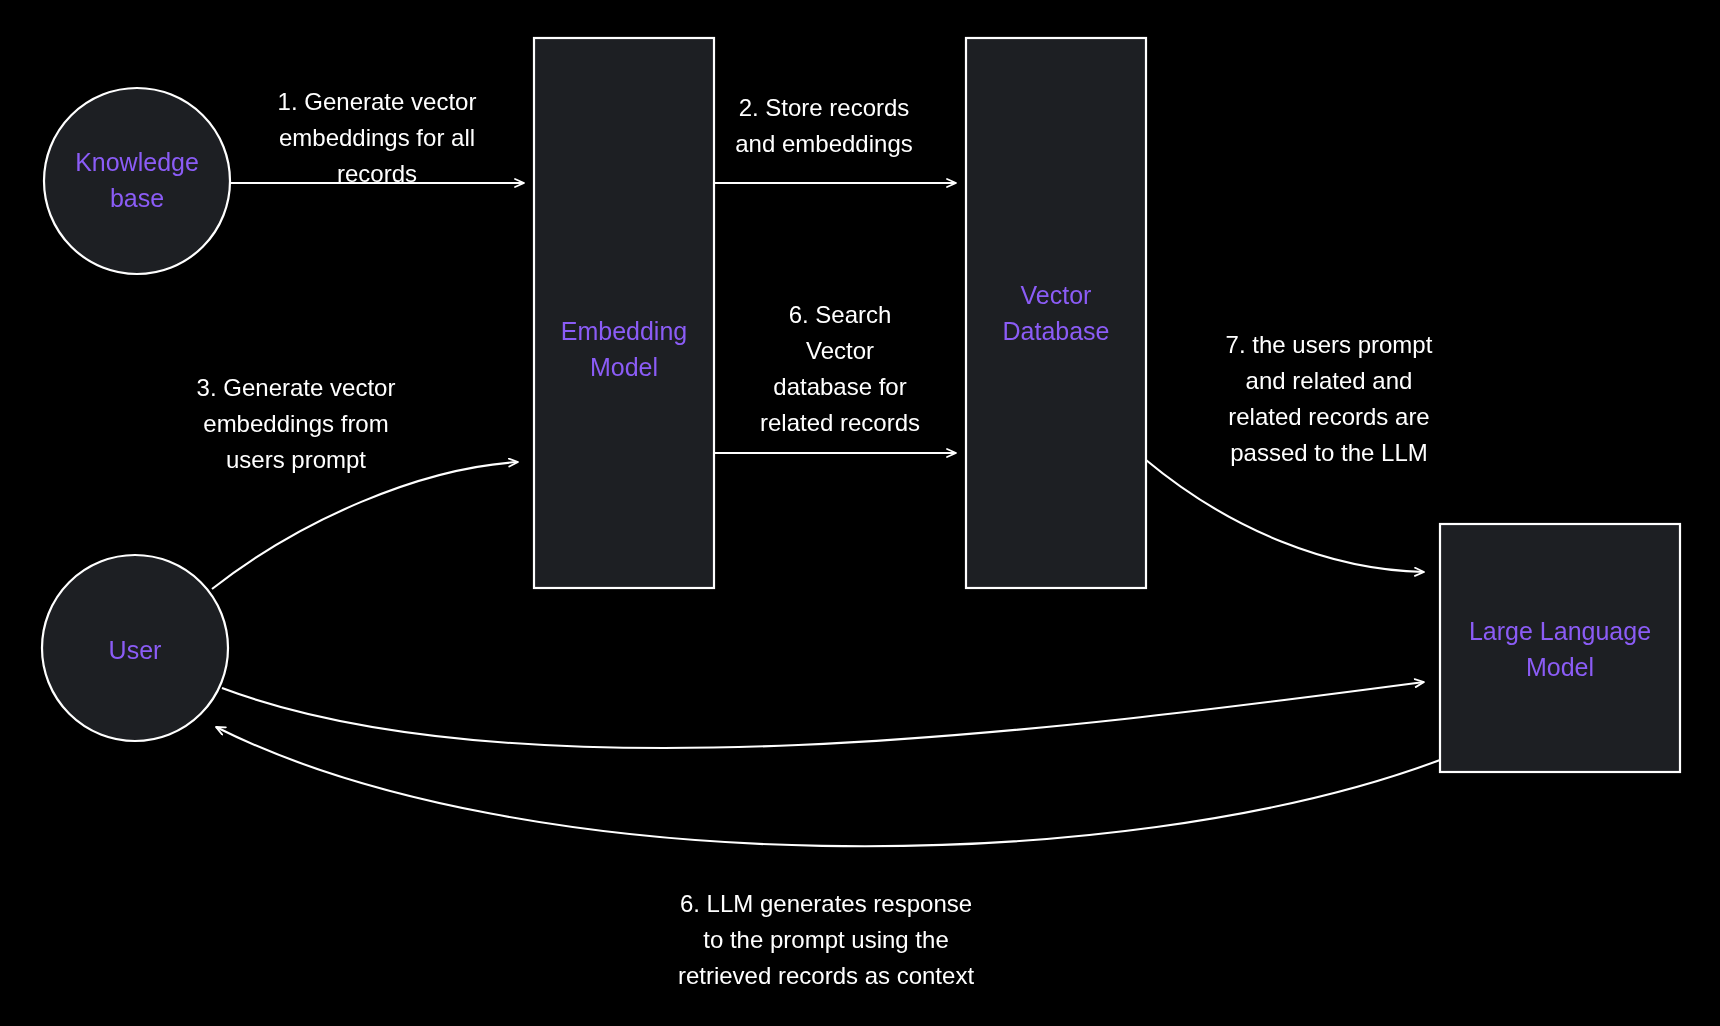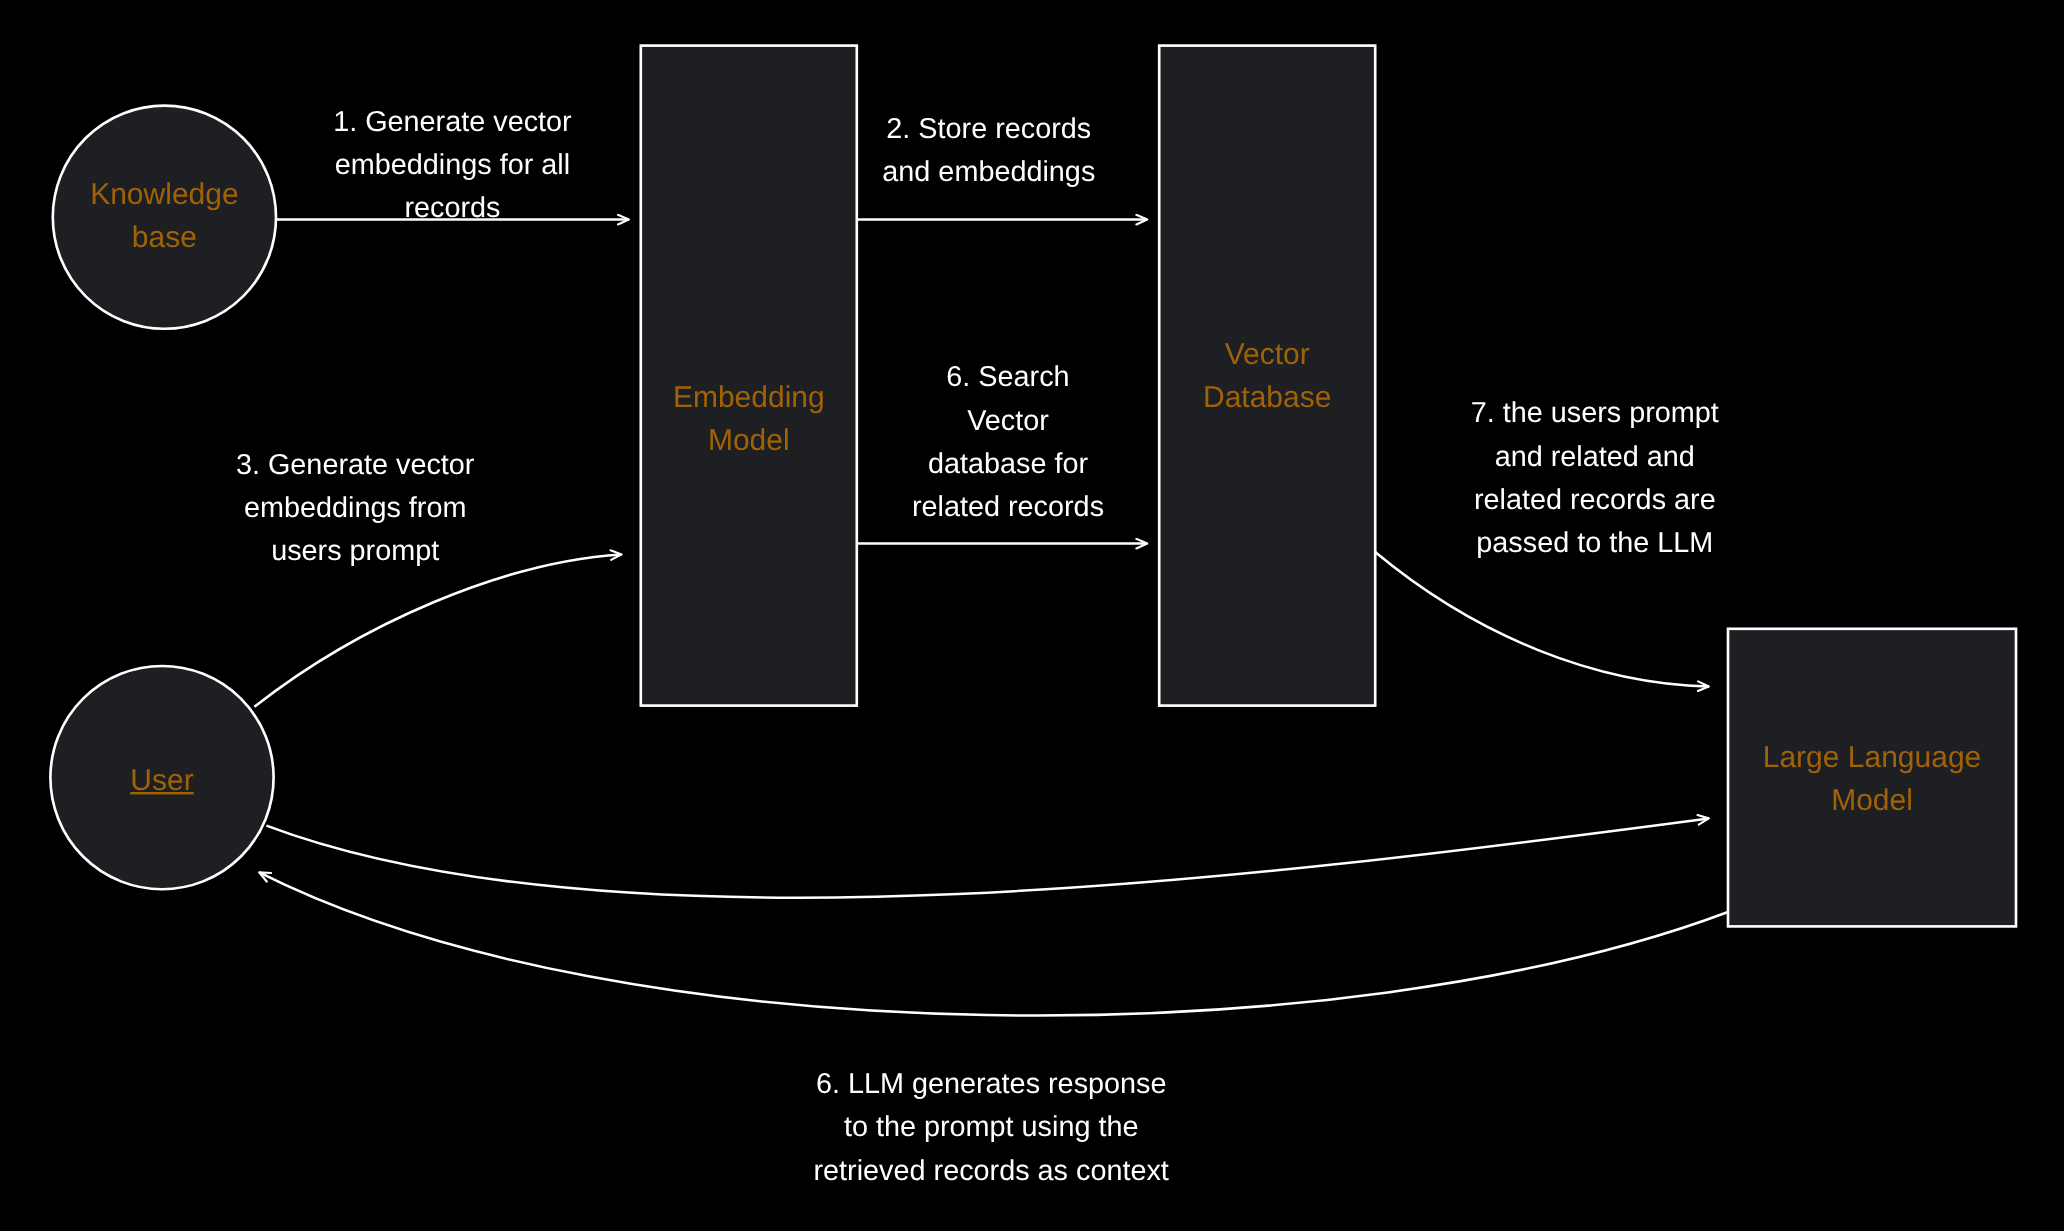--- a/index.html
+++ b/index.html
@@ -18,21 +18,21 @@
   }
   svg.layer {
     position: absolute;
     top: 0;
     left: 0;
     width: 1720px;
     height: 1026px;
   }
   .node-label {
     position: absolute;
-    color: #a16207;
+    color: #8b5cf6;
     font-family: "Liberation Sans", sans-serif;
     font-size: 25px;
     line-height: 36px;
     text-align: center;
     white-space: pre-line;
     pointer-events: none;
   }
   .edge-label {
     position: absolute;
     color: #ffffff;
@@ -77,21 +77,21 @@
     <path d="M 1146 460 C 1230 530, 1330 570, 1424 572" fill="none" stroke="#ffffff" stroke-width="2.1" marker-end="url(#arrowhead)"></path>
 
     <path d="M 222 688 C 520 800, 1060 730, 1424 682" fill="none" stroke="#ffffff" stroke-width="2.1" marker-end="url(#arrowhead)"></path>
 
     <path d="M 1440 760 C 1120 880, 520 880, 216 727" fill="none" stroke="#ffffff" stroke-width="2.1" marker-end="url(#arrowhead)"></path>
   </svg>
 
   <div class="node-label" style="left:44px; top:144px; width:186px;">Knowledge
 base</div>
 
-  <div class="node-label" style="left:42px; top:632px; width:186px;text-decoration:underline;">User</div>
+  <div class="node-label" style="left:42px; top:632px; width:186px;">User</div>
 
   <div class="node-label" style="left:524px; top:277px; width:200px;margin-top:36px;">Embedding
 Model</div>
 
   <div class="node-label" style="left:956px; top:277px; width:200px;">Vector
 Database</div>
 
   <div class="node-label" style="left:1440px; top:613px; width:240px;">Large Language
 Model</div>
 

